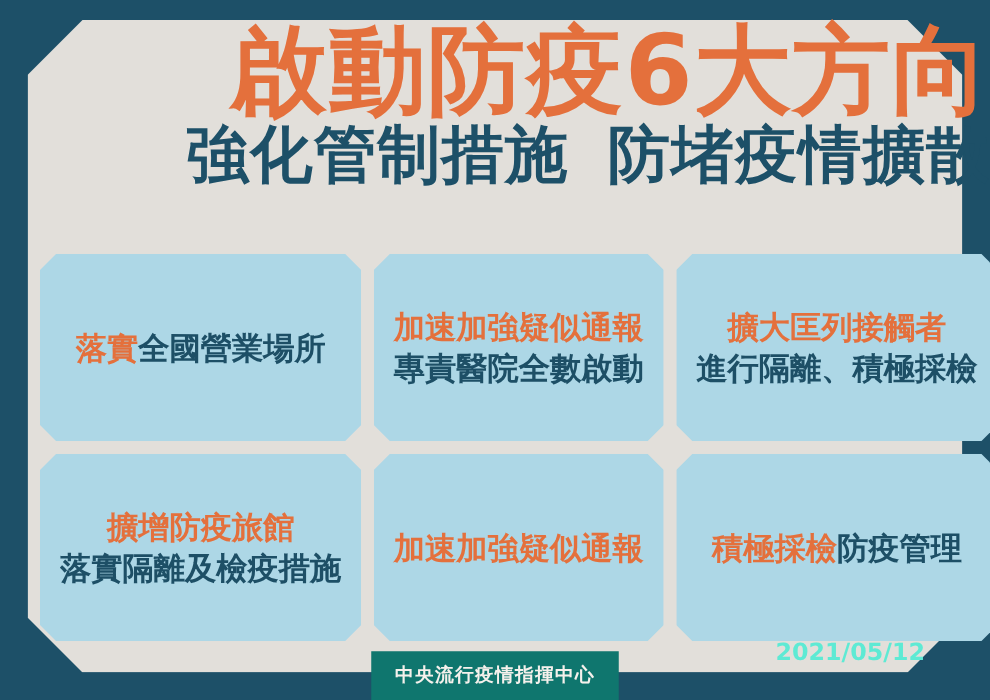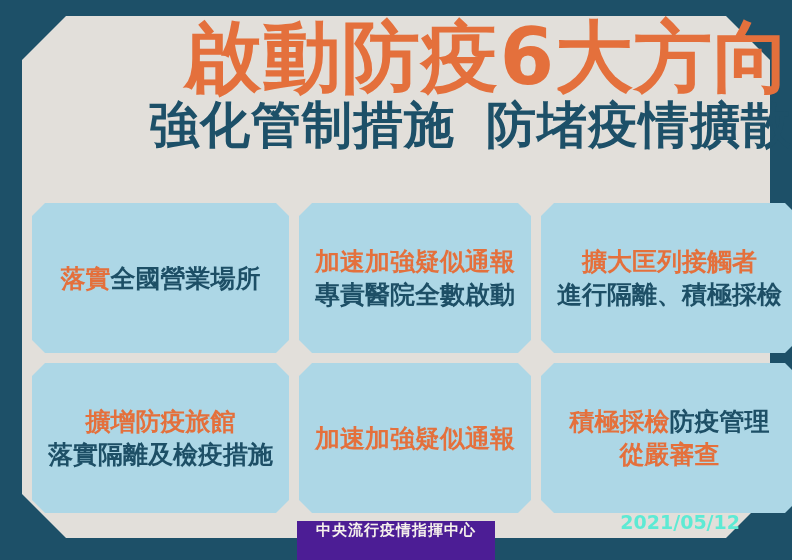--- a/index.html
+++ b/index.html
@@ -115,23 +115,23 @@
   .seg-orange { color: #e4703c; }
   .seg-navy   { color: #1d4f66; }
 
   
   .badge {
     position: absolute;
     left: 297px;
     top: 521px;
     width: 198px;
     height: 39px;
-    background: #4c1d95;
+    background: #0f766e;
     display: flex;
-    align-items: flex-start;
+    align-items: center;
     justify-content: center;
   }
   .badge-text {
     color: #f5f1ec;
     font-family: "DejaVu Sans", "Liberation Sans", sans-serif;
     font-weight: bold;
     font-size: 15px;
     letter-spacing: 1px;
     white-space: nowrap;
   }
@@ -174,21 +174,20 @@
       </div>
       <div class="card">
         <span class="card-line"><span class="seg-orange">擴增防疫旅館</span></span>
         <span class="card-line"><span class="seg-navy">落實隔離及檢疫措施</span></span>
       </div>
       <div class="card">
         <span class="card-line"><span class="seg-orange">加速加強疑似通報</span></span>
       </div>
       <div class="card">
         <span class="card-line"><span class="seg-orange">積極採檢</span><span class="seg-navy">防疫管理</span></span>
-        <span class="card-line"><span class="seg-orange">從嚴審查</span></span>
       </div>
     </div>
 
   <div class="badge">
     <span class="badge-text">中央流行疫情指揮中心</span>
   </div>
 
   <div class="datestamp">2021/05/12</div>
 
 </div>

